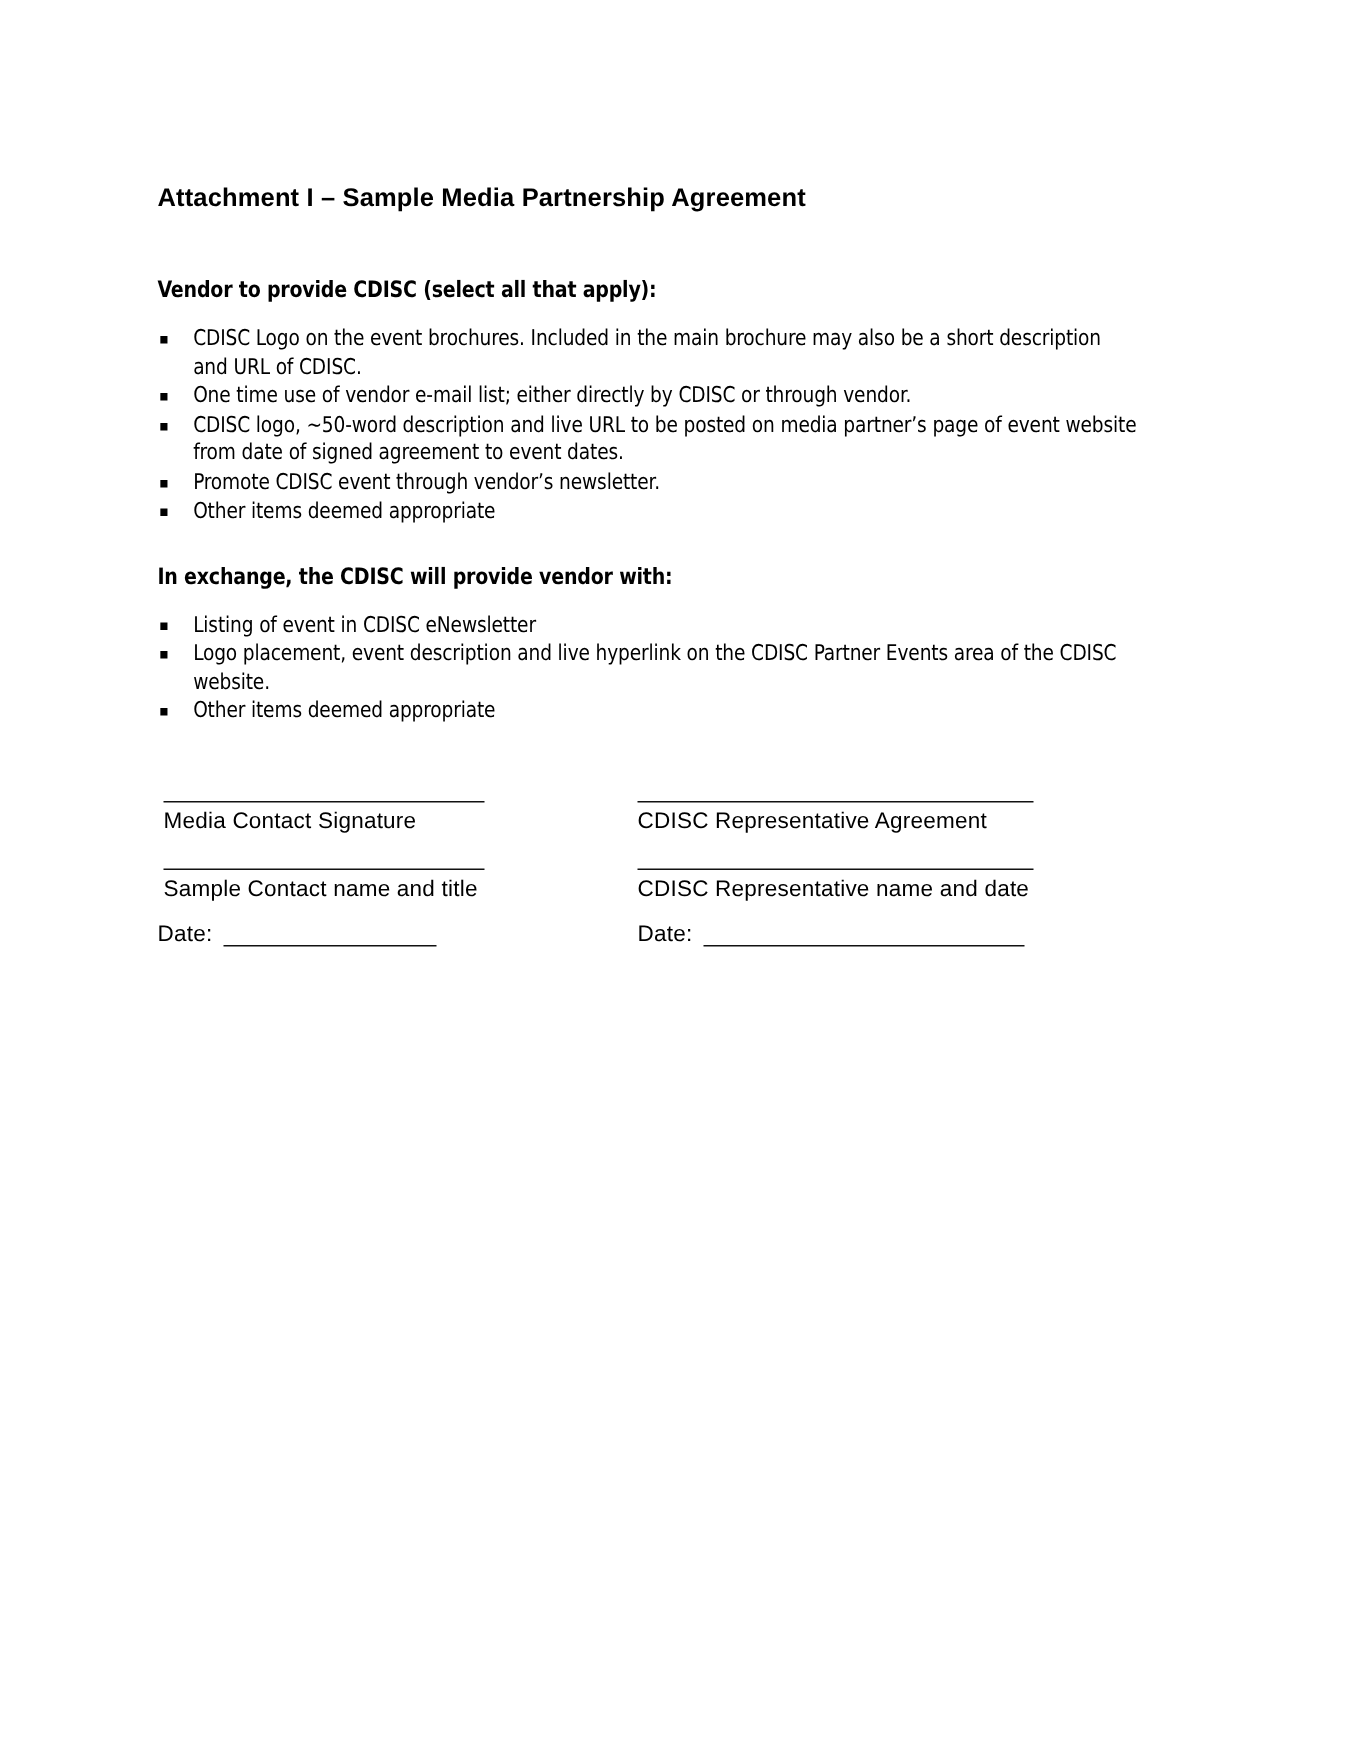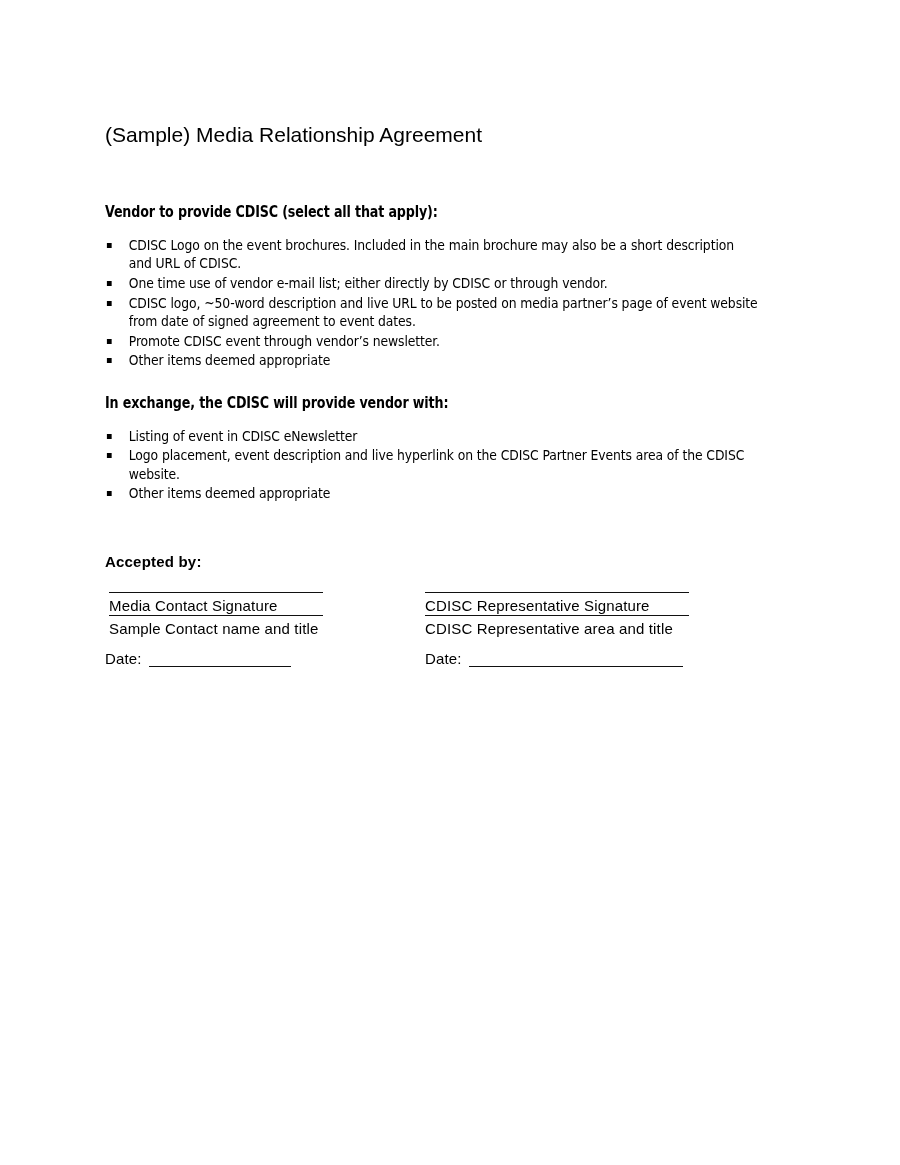--- a/index.html
+++ b/index.html
@@ -165,22 +165,22 @@
   }
   .date-cell.left  .date-blank { width: 142px; }
   .date-cell.right .date-blank { width: 214px; }
 </style>
 </head>
 <body>
 
 <div class="page">
   <div class="content">
 
-
-    <h2 class="doc-subtitle">(Sample) Media Relationship Agreement</h2>
+    <h1 class="attachment-title">Attachment I – Sample Media Partnership Agreement</h1>
+
 
     <h3 class="section-heading">Vendor to provide CDISC (select all that apply):</h3>
 
     <ul class="bullets">
       <li>
         <span class="sq"></span>
         <span>CDISC Logo on the event brochures. Included in the main brochure may also be a short description and URL of CDISC.</span>
       </li>
       <li>
         <span class="sq"></span>
@@ -212,41 +212,40 @@
         <span>Logo placement, event description and live hyperlink on the CDISC Partner Events area of the CDISC website.</span>
       </li>
       <li>
         <span class="sq"></span>
         <span>Other items deemed appropriate</span>
       </li>
     </ul>
 
     <div class="gap-before-accepted"></div>
 
-    <h3 class="accepted-heading">Accepted by:</h3>
 
     <div class="sig-row">
       <div class="sig-cell left">
         <div class="sig-rule"></div>
         <div class="sig-label">Media Contact Signature</div>
       </div>
       <div class="sig-cell right">
         <div class="sig-rule"></div>
-        <div class="sig-label">CDISC Representative Signature</div>
+        <div class="sig-label">CDISC Representative Agreement</div>
       </div>
     </div>
 
     <div class="sig-row">
       <div class="sig-cell left">
         <div class="sig-rule"></div>
         <div class="sig-label">Sample Contact name and title</div>
       </div>
       <div class="sig-cell right">
         <div class="sig-rule"></div>
-        <div class="sig-label">CDISC Representative area and title</div>
+        <div class="sig-label">CDISC Representative name and date</div>
       </div>
     </div>
 
     <div class="date-row">
       <div class="date-cell left">
         <span class="date-label">Date:</span>
         <span class="date-blank"></span>
       </div>
       <div class="date-cell right">
         <span class="date-label">Date:</span>

